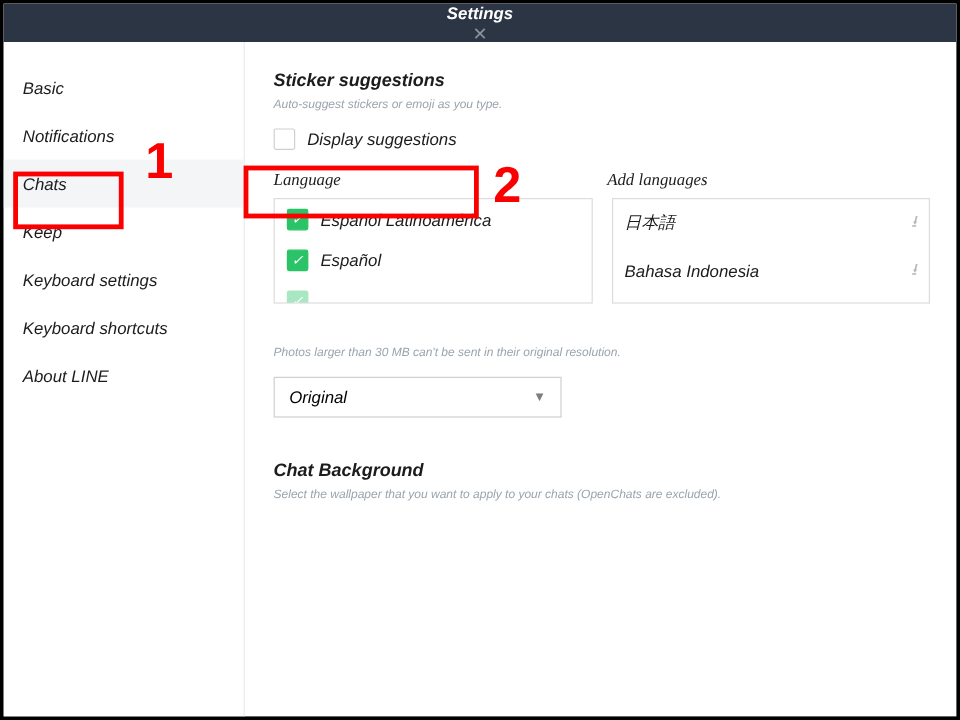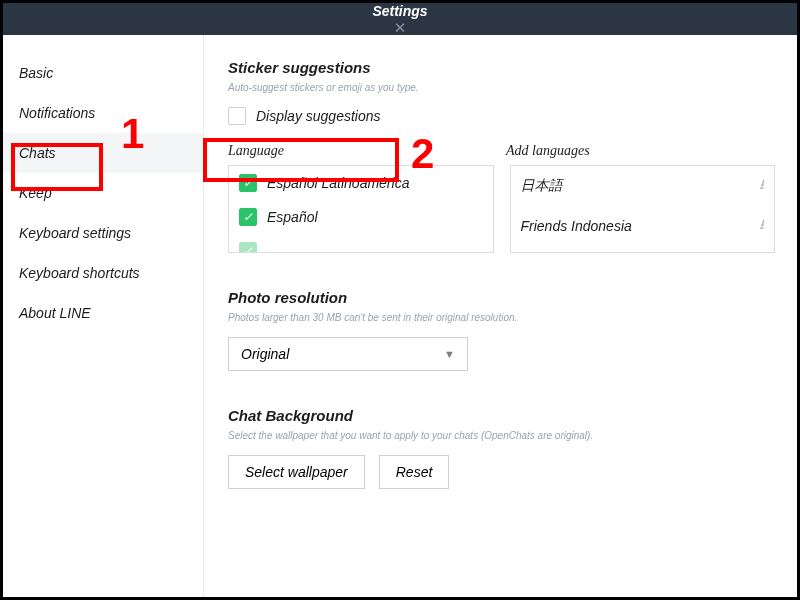--- a/index.html
+++ b/index.html
@@ -85,43 +85,38 @@
             <div class="list-row" style="opacity:.4">
               <div class="chk-box checked">✓</div>
             </div>
           </div>
           <div class="listbox">
             <div class="list-row">
               <span>日本語</span>
               <span class="dl-icon">⭳</span>
             </div>
             <div class="list-row">
-              <span>Friends Indonesia</span>
+              <span>Bahasa Indonesia</span>
               <span class="dl-icon">⭳</span>
             </div>
           </div>
         </div>
       </div>
 
       <div class="section">
-        <div class="sec-title">Photo resolution</div>
         <div class="sec-desc">Photos larger than 30 MB can't be sent in their original resolution.</div>
         <div class="select">
           <span>Original</span>
           <span class="caret">▼</span>
         </div>
       </div>
 
       <div class="section">
         <div class="sec-title">Chat Background</div>
-        <div class="sec-desc">Select the wallpaper that you want to apply to your chats (OpenChats are original).</div>
-        <div class="btn-row">
-          <button class="btn">Select wallpaper</button>
-          <button class="btn">Reset</button>
-        </div>
+        <div class="sec-desc">Select the wallpaper that you want to apply to your chats (OpenChats are excluded).</div>
       </div>
 
     </div>
   </div>
 
   <div class="anno" style="left:8px; top:140px; width:92px; height:48px;"></div>
   <div class="anno-num" style="left:118px; top:110px;">1</div>
   <div class="anno" style="left:200px; top:135px; width:196px; height:44px;"></div>
   <div class="anno-num" style="left:408px; top:130px;">2</div>
 

